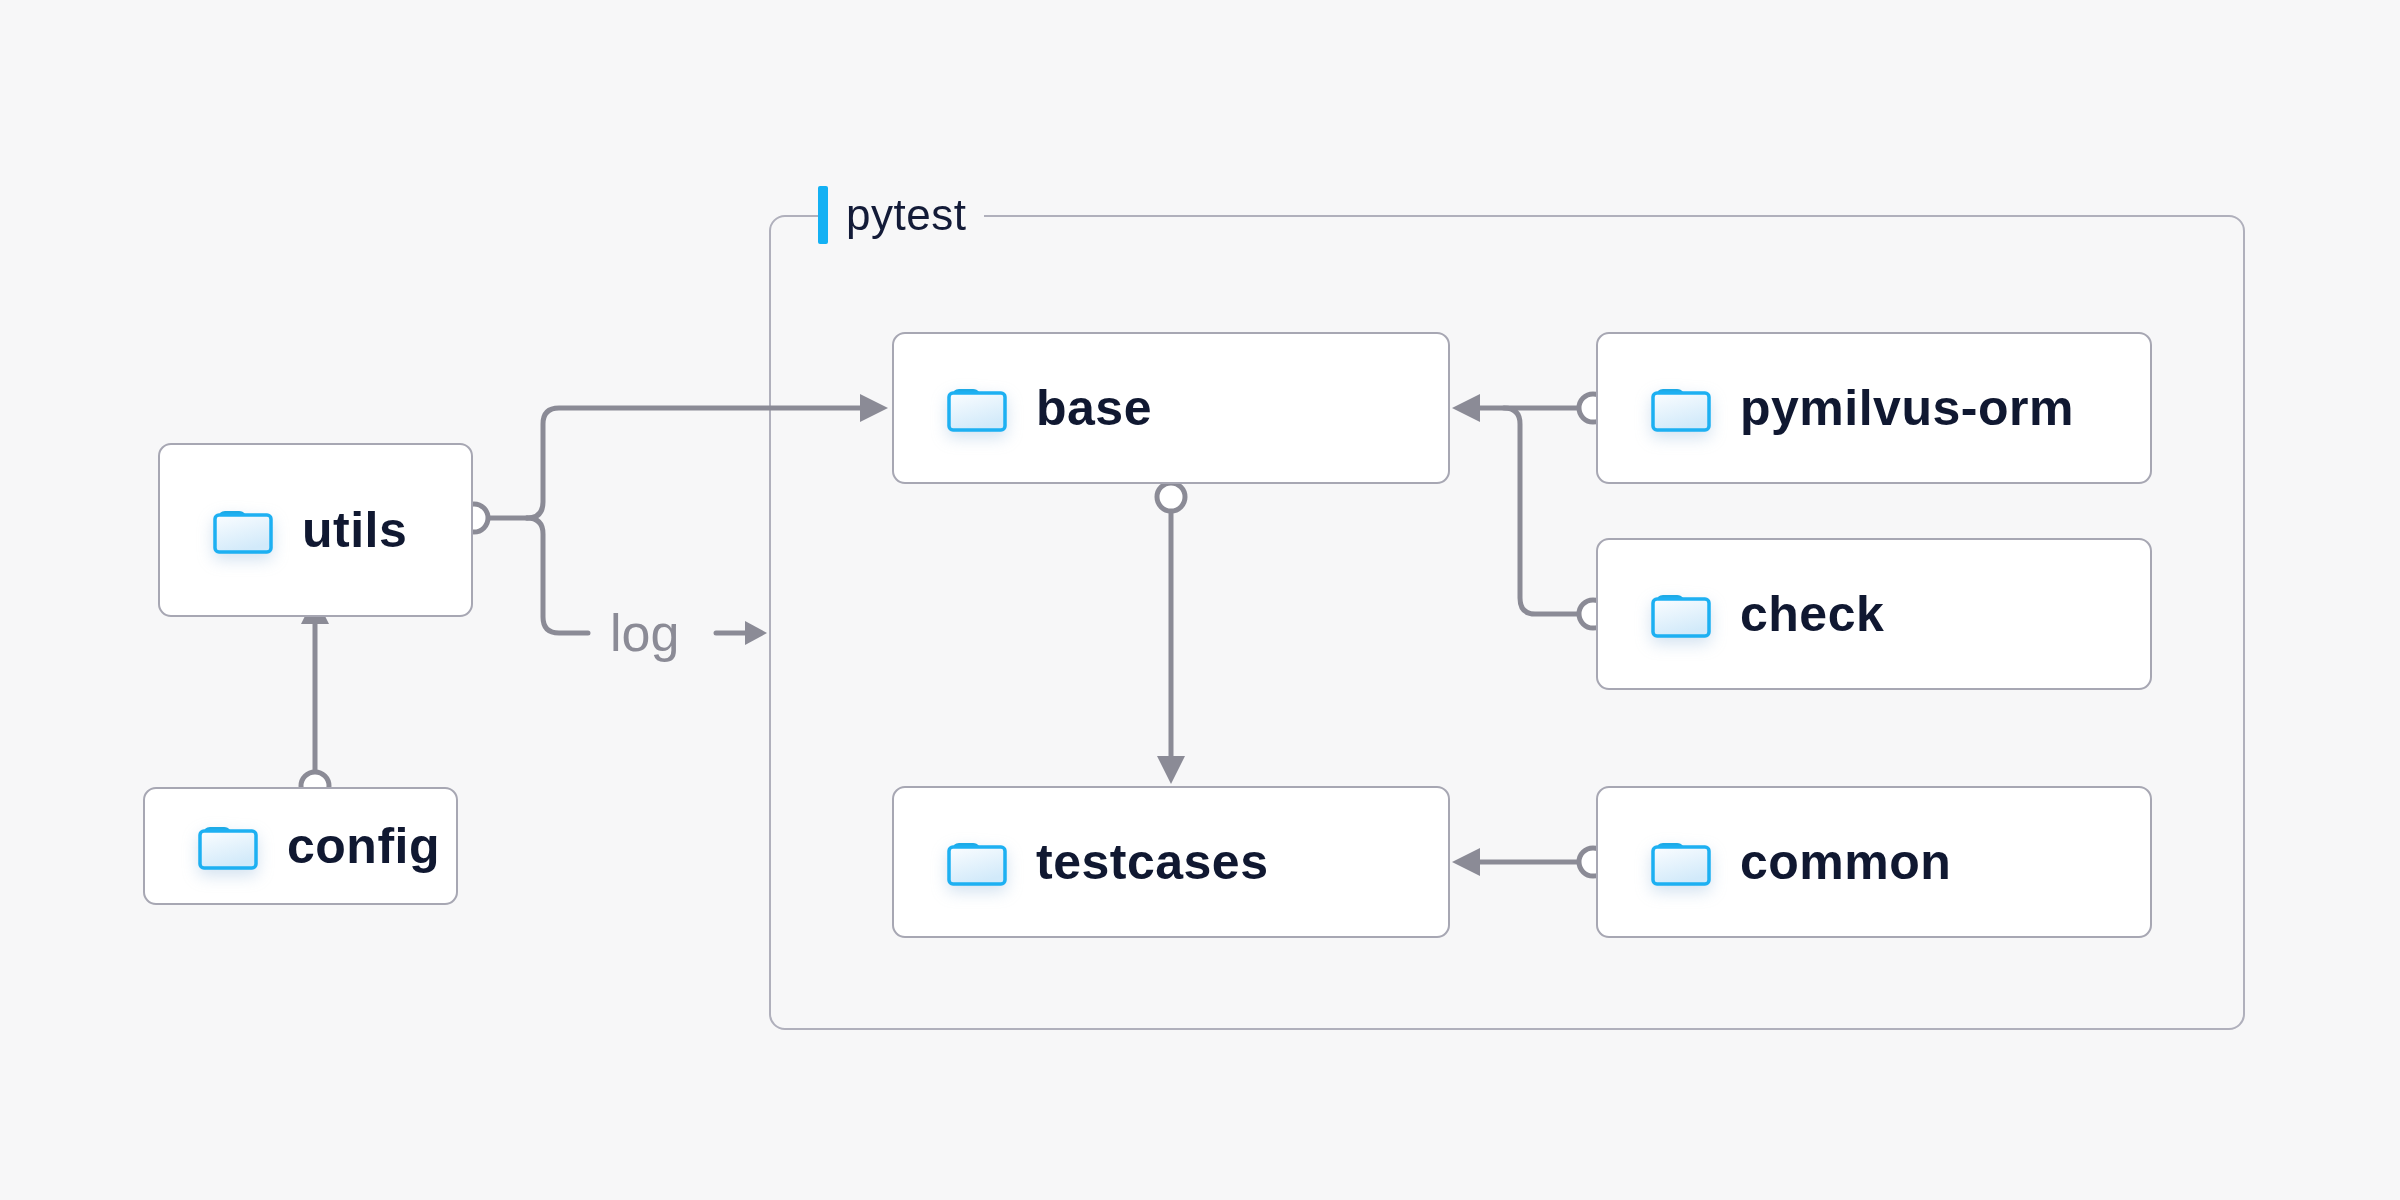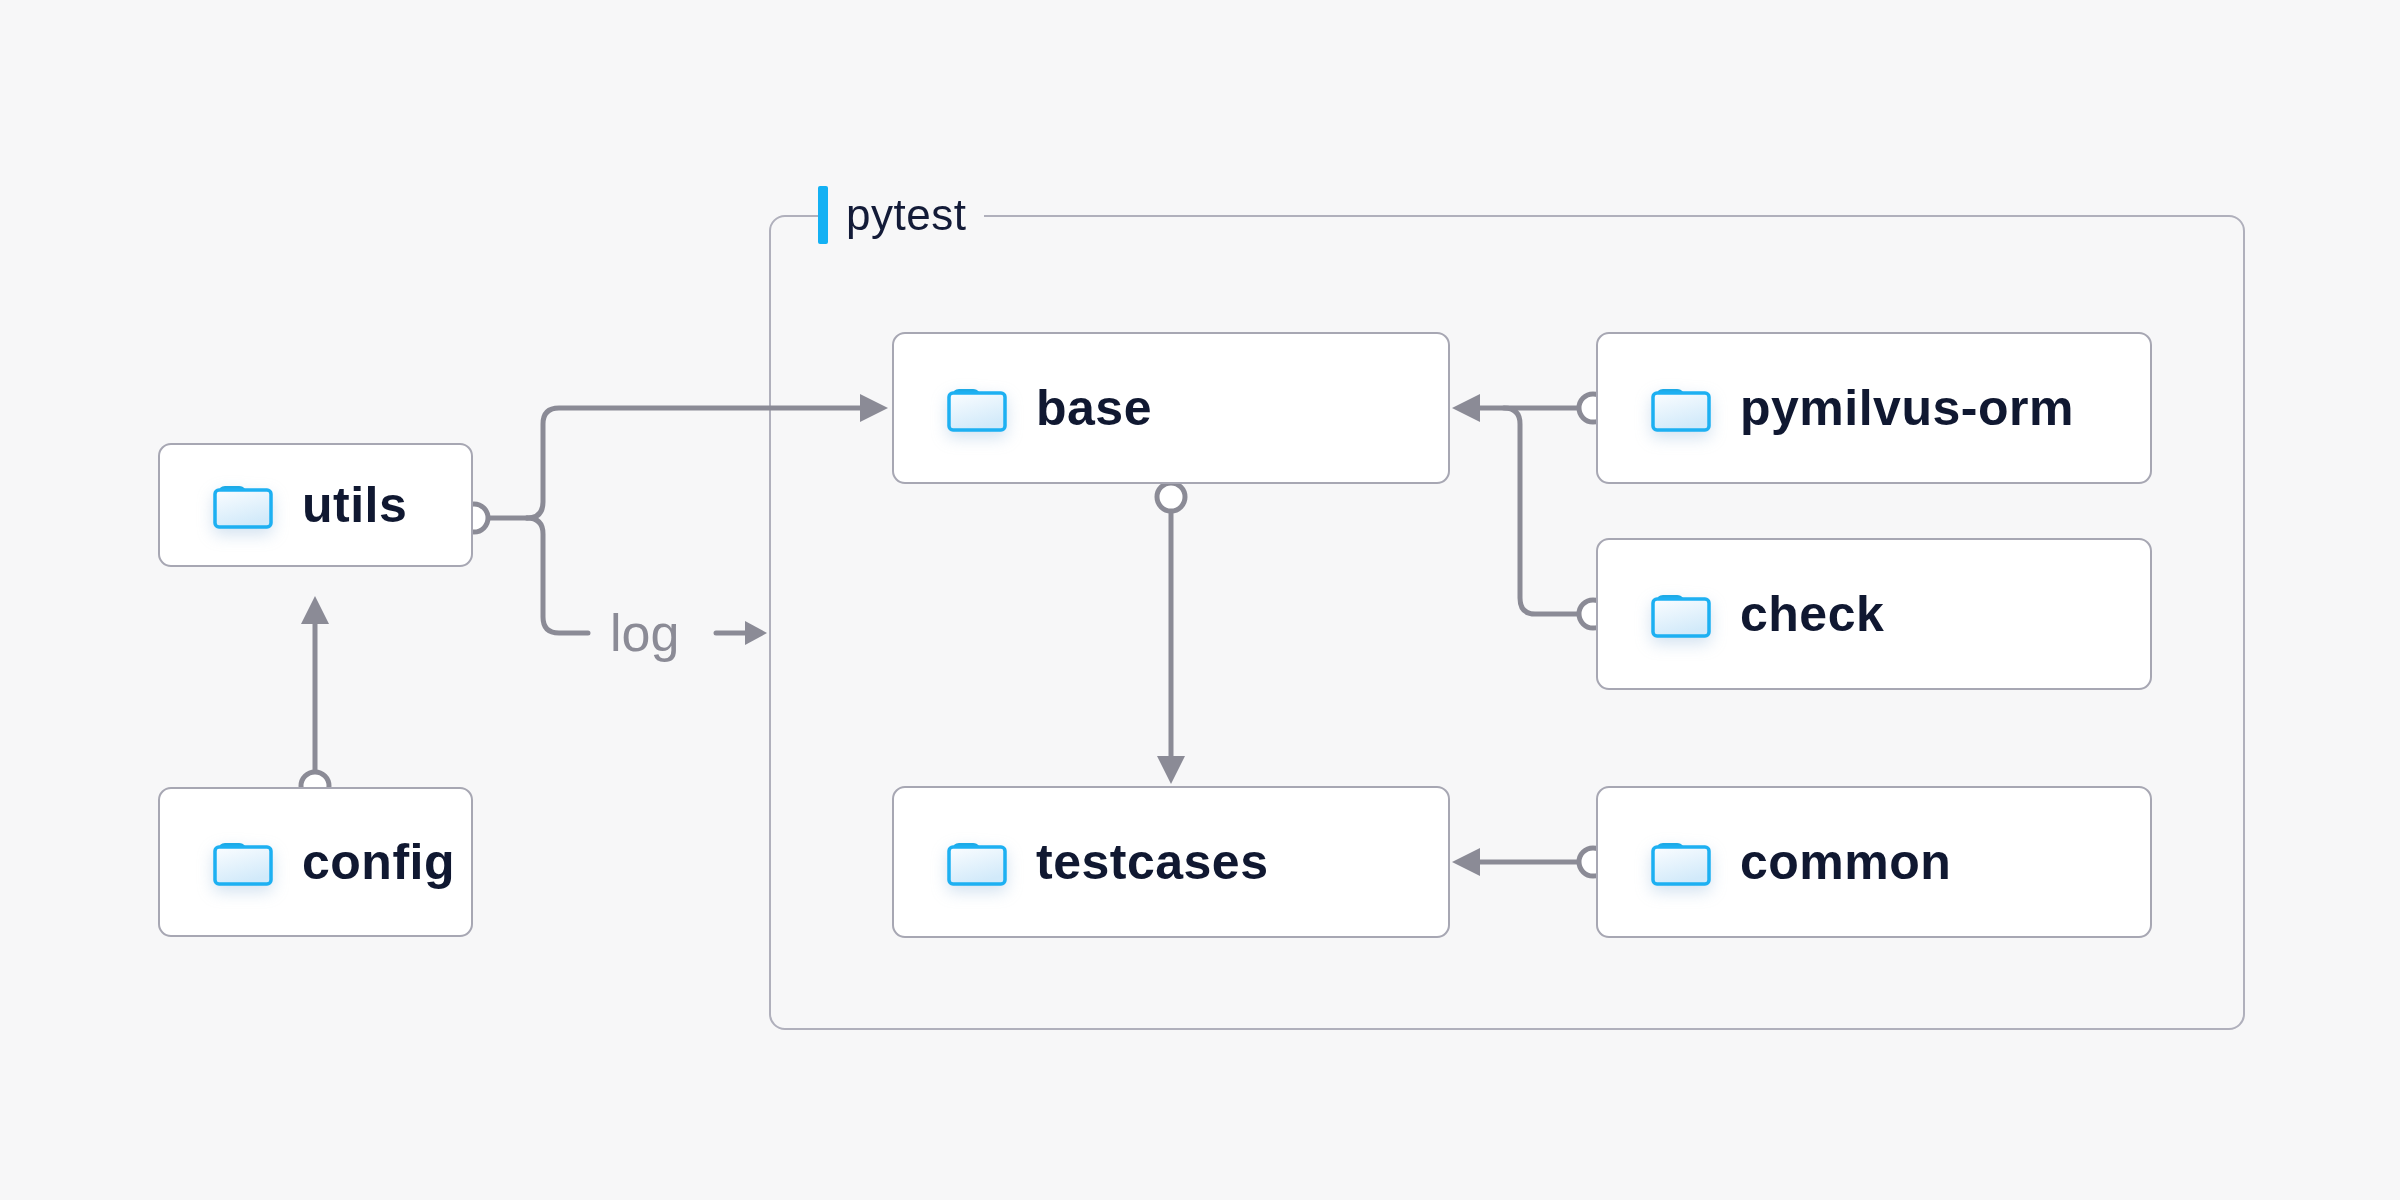--- a/index.html
+++ b/index.html
@@ -44,22 +44,22 @@
     box-sizing:border-box;
     display:flex;align-items:center;
     padding-left:52px;gap:28px;
   }
   .node-label{
     font-size:50px;font-weight:700;color:#101831;letter-spacing:0.5px;
     white-space:nowrap;
   }
   .folder-icon{flex:0 0 auto;filter:drop-shadow(0 6px 8px rgba(110,160,205,0.30));}
 
-  .n-utils       {left:158px; top:443px; width:315px; height:124px;}
-  .n-config      {left:158px; top:787px; width:315px; height:150px;}
+  .n-utils       {left:158px; top:443px; width:315px; height:174px;}
+  .n-config      {left:143px; top:787px; width:315px; height:118px;}
   .n-base        {left:892px; top:332px; width:558px; height:152px;}
   .n-pymilvusorm {left:1596px;top:332px; width:556px; height:152px;}
   .n-check       {left:1596px;top:538px; width:556px; height:152px;}
   .n-testcases   {left:892px; top:786px; width:558px; height:152px;}
   .n-common      {left:1596px;top:786px; width:556px; height:152px;}
 
   .edge-line{stroke:#8b8b96;stroke-width:5;fill:none;stroke-linecap:round;}
   .edge-arrow{fill:#8b8b96;stroke:none;}
   .edge-port{fill:#ffffff;stroke:#8b8b96;stroke-width:5;}
   .edge-text{fill:#8b8b96;font-family:"Liberation Sans",sans-serif;font-size:52px;font-weight:500;}

